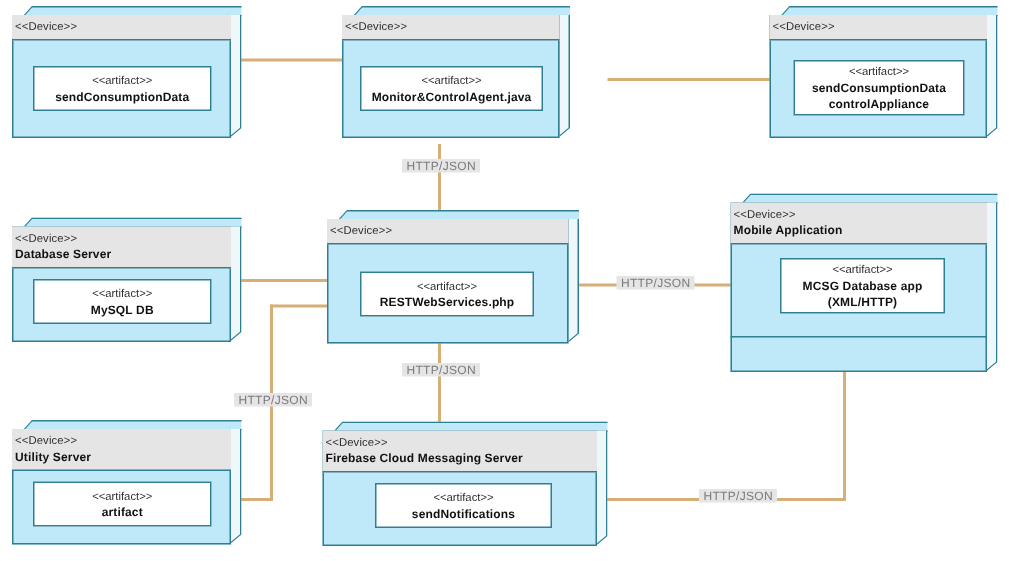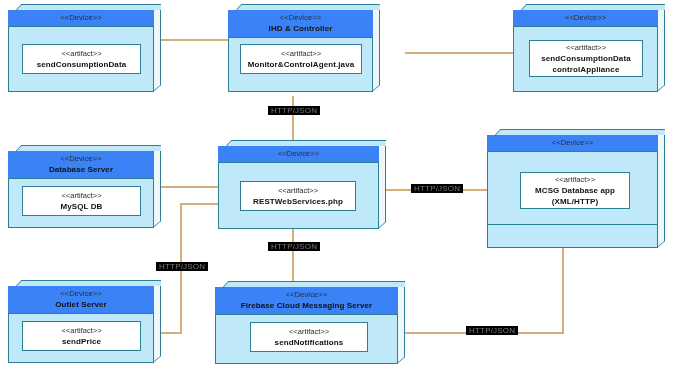--- a/index.html
+++ b/index.html
@@ -12,21 +12,21 @@
   }
   #canvas{position:absolute;left:0;top:0;width:685px;height:374px;}
 
   
   .conn{position:absolute;background:#d7ad78;z-index:1;}
   .conn.h{height:2px;}
   .conn.v{width:2px;}
   .conn-label{
     position:absolute;z-index:3;
     font-size:8px;color:#7a7a7a;
-    background:#000000;
+    background:#e5e5e5;
     padding:0 3px;
     white-space:nowrap;
     letter-spacing:0.2px;
   }
 
   
   .node{position:absolute;z-index:2;}
   .node .body{
     position:absolute;left:0;top:6px;right:7px;bottom:0;
     background:#bfe9f8;
@@ -57,22 +57,21 @@
     border:1px solid #2f7f94;
     box-sizing:border-box;
     transform:skewY(-40deg);
     transform-origin:left top;
   }
   .node .header{
     position:absolute;left:0;top:6px;right:7px;
     border-bottom:1px solid #2f7f94;
     box-sizing:border-box;
     padding:3px 2px 3px;
-    text-align:center;
-    background:#3b82f6;
+    background:#e5e5e5;
     z-index:2;
   }
   .node .stereo{
     font-size:7.5px;color:#2c2c2c;line-height:10px;
     letter-spacing:0.1px;
   }
   .node .nodename{
     font-size:8px;color:#111111;font-weight:bold;line-height:11px;
     letter-spacing:0.1px;
   }
@@ -150,21 +149,20 @@
   <div class="node" style="left:228px;top:4px;width:152px;height:88px;">
     <div class="face-top">
         <i></i>
       </div>
     <div class="face-side">
         <i></i>
       </div>
     <div class="body"></div>
     <div class="header">
       <div class="stereo">&lt;&lt;Device&gt;&gt;</div>
-      <div class="nodename">IHD &amp;  Controller</div>
     </div>
     <div class="artifact" style="left:12px;top:40px;width:122px;height:30px;">
       <div class="a-stereo">&lt;&lt;artifact&gt;&gt;</div>
       <div class="a-name">Monitor&amp;ControlAgent.java</div>
     </div>
   </div>
 
   <div class="node" style="left:513px;top:4px;width:152px;height:88px;">
     <div class="face-top">
         <i></i>
@@ -221,44 +219,45 @@
   <div class="node" style="left:487px;top:129px;width:178px;height:119px;">
     <div class="face-top">
         <i></i>
       </div>
     <div class="face-side">
         <i></i>
       </div>
     <div class="body"></div>
     <div class="header">
       <div class="stereo">&lt;&lt;Device&gt;&gt;</div>
+      <div class="nodename">Mobile Application</div>
     </div>
     <div class="divider" style="top:95px;"></div>
     <div class="artifact" style="left:33px;top:43px;width:110px;height:37px;">
       <div class="a-stereo">&lt;&lt;artifact&gt;&gt;</div>
       <div class="a-name">MCSG Database app</div>
       <div class="a-name">(XML/HTTP)</div>
     </div>
   </div>
 
   <div class="node" style="left:8px;top:280px;width:153px;height:83px;">
     <div class="face-top">
         <i></i>
       </div>
     <div class="face-side">
         <i></i>
       </div>
     <div class="body"></div>
     <div class="header">
       <div class="stereo">&lt;&lt;Device&gt;&gt;</div>
-      <div class="nodename">Outlet Server</div>
+      <div class="nodename">Utility Server</div>
     </div>
     <div class="artifact" style="left:14px;top:41px;width:119px;height:30px;">
       <div class="a-stereo">&lt;&lt;artifact&gt;&gt;</div>
-      <div class="a-name">sendPrice</div>
+      <div class="a-name">artifact</div>
     </div>
   </div>
 
   <div class="node" style="left:215px;top:281px;width:190px;height:83px;">
     <div class="face-top">
         <i></i>
       </div>
     <div class="face-side">
         <i></i>
       </div>

